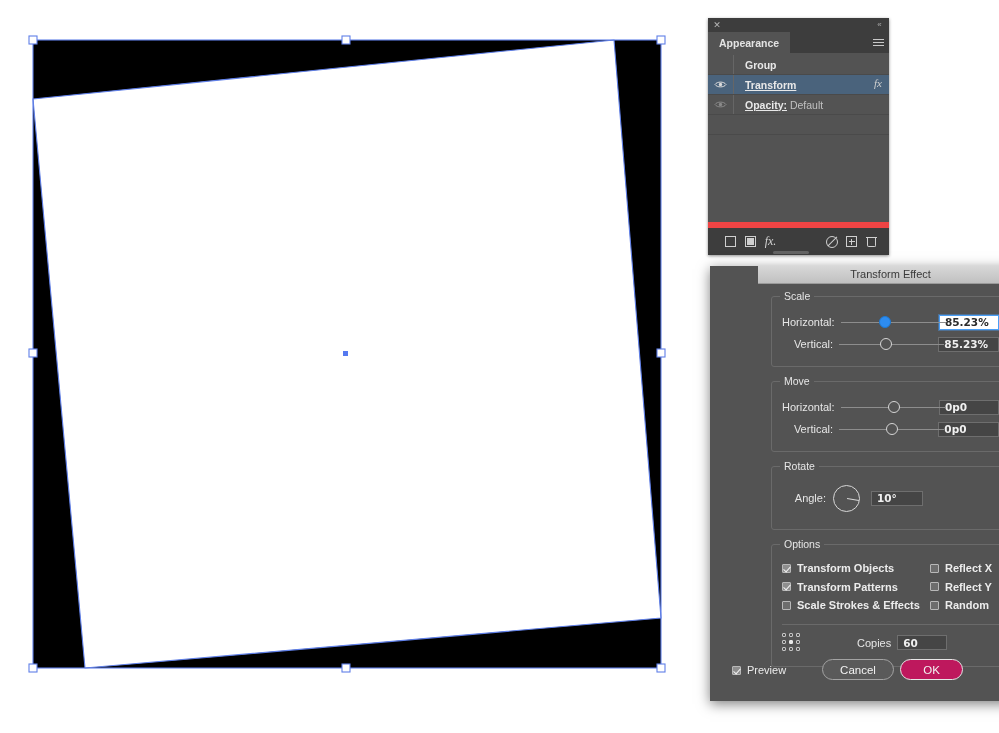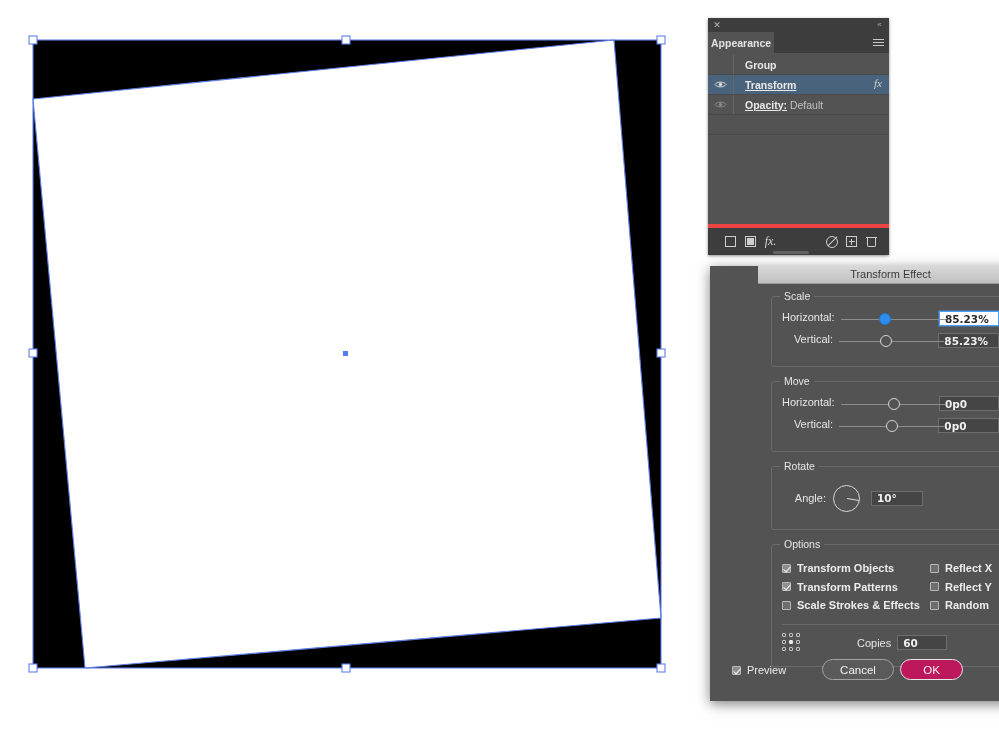--- a/index.html
+++ b/index.html
@@ -29,21 +29,21 @@
   }
   .panel-collapse{
     position:absolute;right:4px;top:1px;width:12px;height:11px;
     color:#a8a8a8;font-size:8px;line-height:11px;text-align:center;letter-spacing:-1px;
   }
   .panel-tabrow{
     height:21px;background:#3d3d3d;position:relative;display:flex;align-items:stretch;
   }
   .panel-tab{
     background:#535353;color:#e3e3e3;font-size:10.5px;
-    padding:0 3px;display:flex;align-items:center;
+    padding:0 11px;display:flex;align-items:center;
     font-weight:bold;
   }
   .panel-menu-btn{
     position:absolute;right:0;top:0;width:22px;height:21px;
     display:flex;align-items:center;justify-content:center;
   }
   .hamburger{width:11px;}
   .hamburger span{display:block;height:1px;background:#c9c9c9;margin:2px 0;}
 
   .appearance-list{background:#535353;padding-top:2px;}
@@ -65,21 +65,21 @@
   .ap-label .dim{color:#c0c0c0;font-weight:normal;text-decoration:none;}
   .ap-fx{
     position:absolute;right:7px;top:2px;font-style:italic;font-size:11px;
     color:#d0d0d0;font-family:"Liberation Serif", serif;
   }
   .ap-blank{height:19px;border-bottom:1px solid #4a4a4a;}
   .ap-spacer{height:86px;background:#535353;}
 
   .appearance-footer{
     position:absolute;left:0;bottom:0;width:181px;height:27px;background:#3d3d3d;
-    border-top:4px solid #ef4444;
+    border-top:6px solid #ef4444;
   }
   .af-btn{position:absolute;top:6px;width:15px;height:15px;display:flex;align-items:center;justify-content:center;}
   .af-sq-out{width:11px;height:11px;border:1.5px solid #cfcfcf;box-sizing:border-box;}
   .af-sq-fill{width:11px;height:11px;border:1.5px solid #cfcfcf;box-sizing:border-box;background:#cfcfcf;background-clip:content-box;padding:1px;}
   .af-fx{font-style:italic;font-size:12px;color:#d4d4d4;font-family:"Liberation Serif", serif;}
   .af-no{width:12px;height:12px;border:1.4px solid #cfcfcf;border-radius:50%;position:relative;box-sizing:border-box;}
   .af-no:after{content:"";position:absolute;left:-1px;top:4px;width:13px;height:1.4px;background:#cfcfcf;transform:rotate(-45deg);}
   .af-dup{width:11px;height:11px;border:1.4px solid #cfcfcf;box-sizing:border-box;position:relative;}
   .af-dup:before{content:"";position:absolute;left:4px;top:1.5px;width:1.4px;height:6px;background:#cfcfcf;}
   .af-dup:after{content:"";position:absolute;left:1.5px;top:4px;width:6px;height:1.4px;background:#cfcfcf;}
@@ -106,21 +106,21 @@
   .dlg-body{padding:12px 13px 0 13px;position:relative;}
 
   .group{
     border:1px solid #6a6a6a;border-radius:3px;
     margin-bottom:14px;padding:14px 10px 11px 10px;position:relative;
   }
   .group-title{
     position:absolute;left:8px;top:-7px;background:#535353;
     padding:0 4px;font-size:10.5px;color:#e6e6e6;
   }
-  .row{display:flex;align-items:flex-start;height:22px;}
+  .row{display:flex;align-items:center;height:22px;}
   .row-label{
     width:58px;text-align:right;font-size:11px;color:#e6e6e6;padding-right:6px;
     white-space:nowrap;
   }
   .slider{
     position:relative;width:105px;height:16px;margin-right:7px;
   }
   .slider .track{
     position:absolute;left:0;top:7.5px;width:105px;height:1px;background:#8d8d8d;
   }

